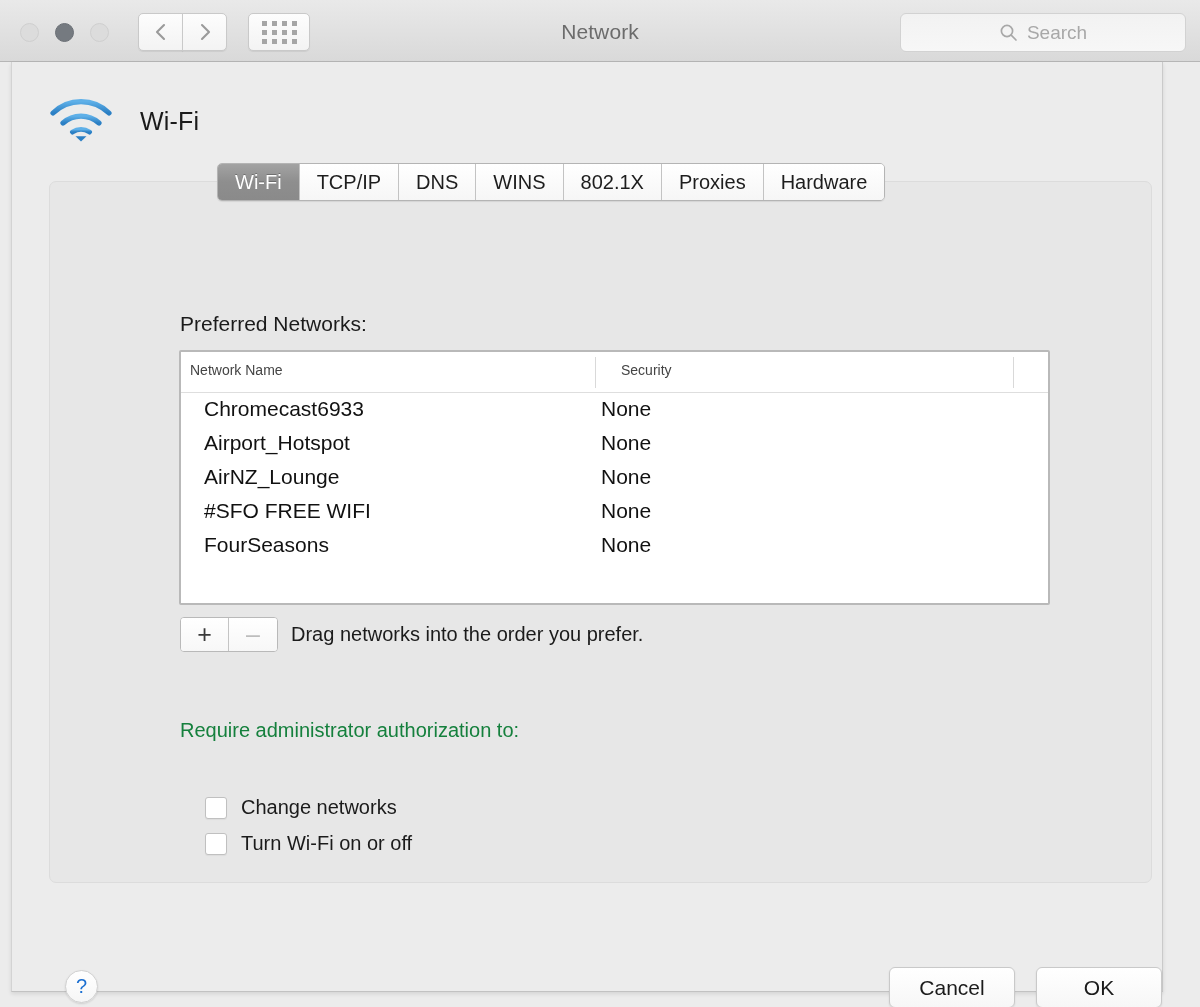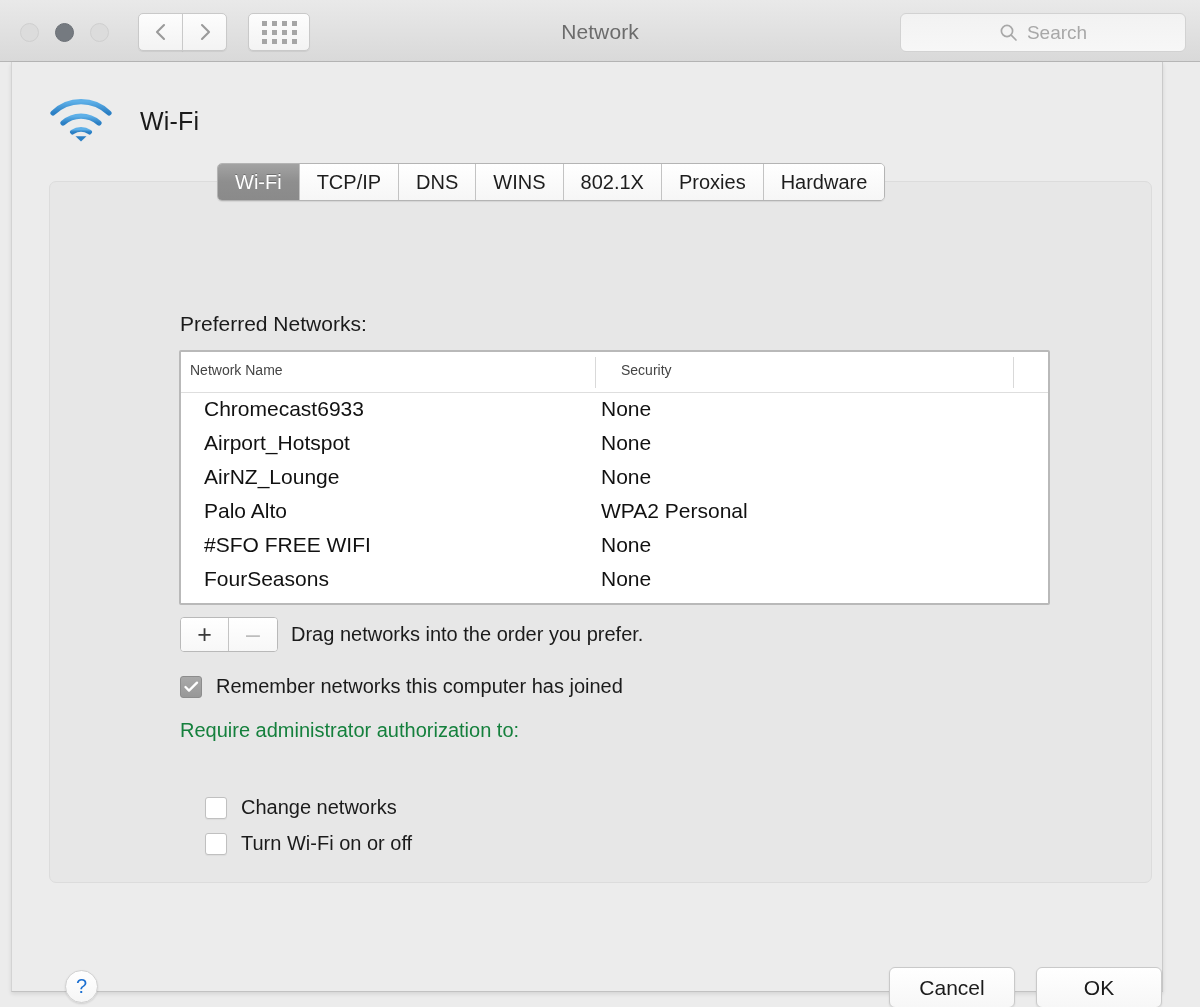--- a/index.html
+++ b/index.html
@@ -413,47 +413,35 @@
       </div>
       <div class="trow">
         <span class="cell cell-name">Airport_Hotspot</span>
         <span class="cell cell-sec">None</span>
       </div>
       <div class="trow">
         <span class="cell cell-name">AirNZ_Lounge</span>
         <span class="cell cell-sec">None</span>
       </div>
       <div class="trow">
-        <span class="cell cell-name">Palo Alto</span>
-        <span class="cell cell-sec">WPA2 Personal</span>
-      </div>
-      <div class="trow">
         <span class="cell cell-name">#SFO FREE WIFI</span>
         <span class="cell cell-sec">None</span>
       </div>
       <div class="trow">
         <span class="cell cell-name">FourSeasons</span>
         <span class="cell cell-sec">None</span>
       </div>
     </div>
 
     <div id="addremove">
       <div class="pmbtn">+</div>
       <div class="pmbtn disabled">–</div>
     </div>
     <div id="dragnote">Drag networks into the order you prefer.</div>
 
-    <div class="cbrow" id="cb-remember">
-      <span class="cbox on">
-        <svg width="15" height="12" viewBox="0 0 15 12">
-          <polyline points="1.5,6 5,9.6 13,1.6" fill="none" stroke="#ffffff" stroke-width="2.3" stroke-linecap="round" stroke-linejoin="round"></polyline>
-        </svg>
-      </span>
-      <span class="cblabel">Remember networks this computer has joined</span>
-    </div>
 
     <div id="require-label">Require administrator authorization to:</div>
 
     <div class="cbrow" id="cb-change">
       <span class="cbox off"></span>
       <span class="cblabel">Change networks</span>
     </div>
     <div class="cbrow" id="cb-turn">
       <span class="cbox off"></span>
       <span class="cblabel">Turn Wi-Fi on or off</span>

